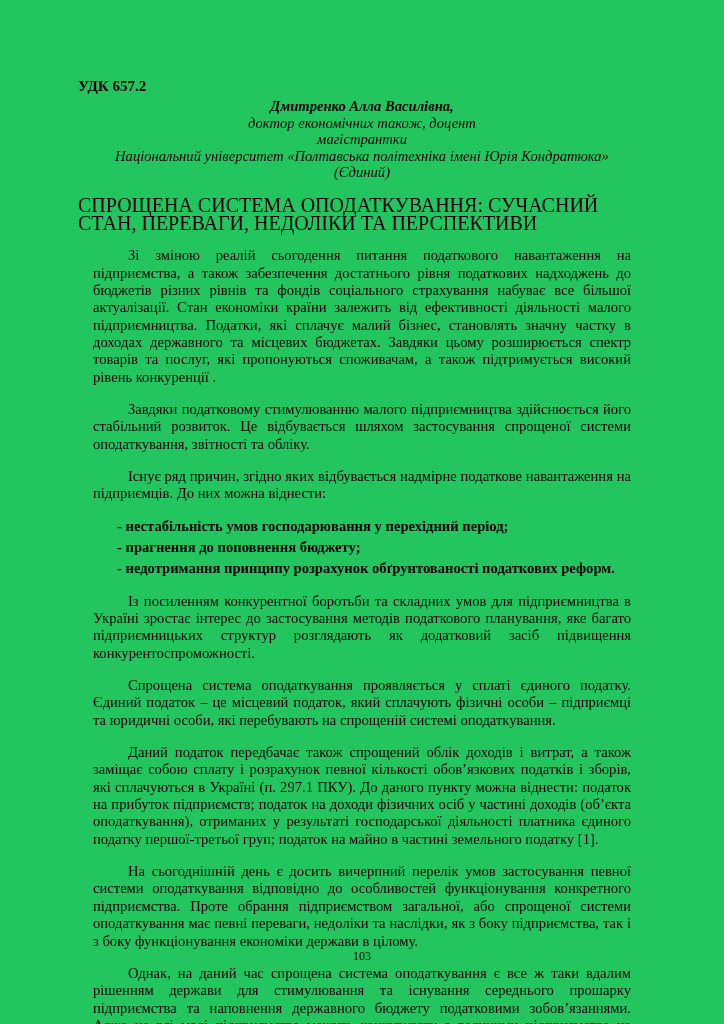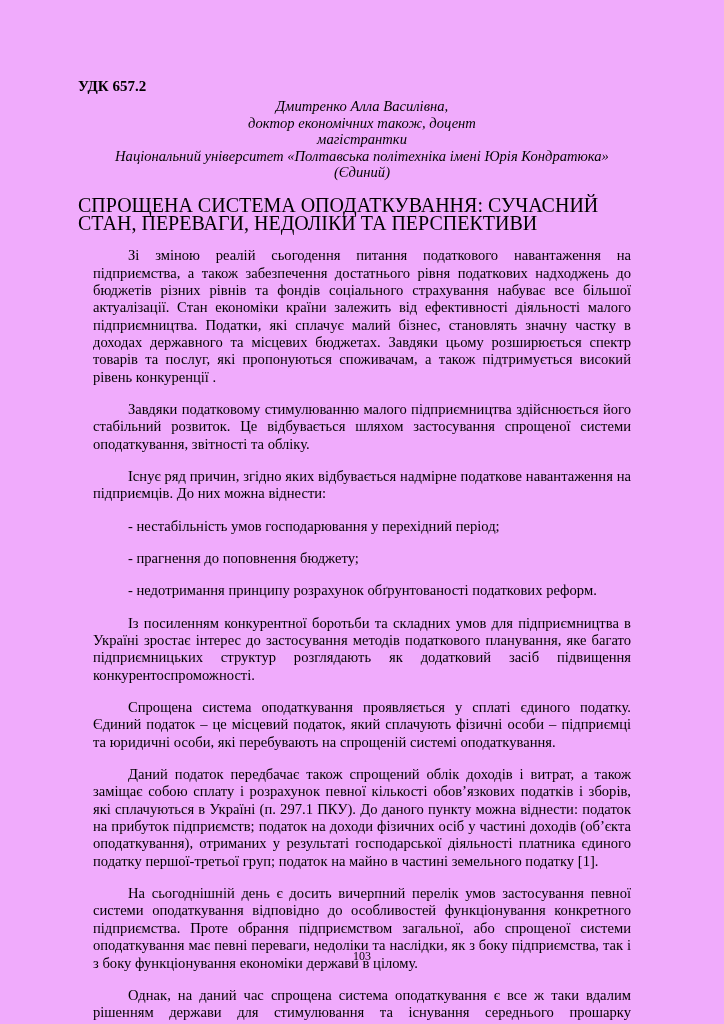--- a/index.html
+++ b/index.html
@@ -4,21 +4,21 @@
 <style>
   html, body {
     margin: 0;
     padding: 0;
     background: #ffffff;
   }
   .page {
     position: relative;
     width: 724px;
     height: 1024px;
-    background: #f0abfc;
+    background: #22c55e;
     color: #000000;
     font-family: "Liberation Serif", "DejaVu Serif", serif;
     overflow: hidden;
     box-sizing: border-box;
   }
   .content {
     position: absolute;
     left: 78px;
     top: 78px;
     width: 568px;
@@ -29,43 +29,44 @@
     line-height: 17px;
     margin-bottom: 3px;
   }
   .authors {
     text-align: center;
     font-style: italic;
     font-size: 14.6px;
     line-height: 16.6px;
   }
   .authors .bold {
-    font-weight: normal;
+    font-weight: bold;
   }
   .title {
     text-align: left;
     font-size: 20px;
     line-height: 17.6px;
     margin-top: 16px;
     text-transform: none;
   }
   .body-text {
     margin-top: 13px;
     font-size: 14.6px;
     line-height: 17.35px;
   }
   .body-text p {
     margin: 15px;
     text-align: justify;
     text-indent: 35px;
   }
   .body-text .list-line {
-    margin: 15px;
+    margin: 4px;
     text-align: justify;
     text-indent: 35px;
+    font-weight: bold;
   }
   .page-number {
     position: absolute;
     left: 0;
     width: 100%;
     bottom: 60px;
     text-align: center;
     font-size: 12px;
     line-height: 16px;
   }

